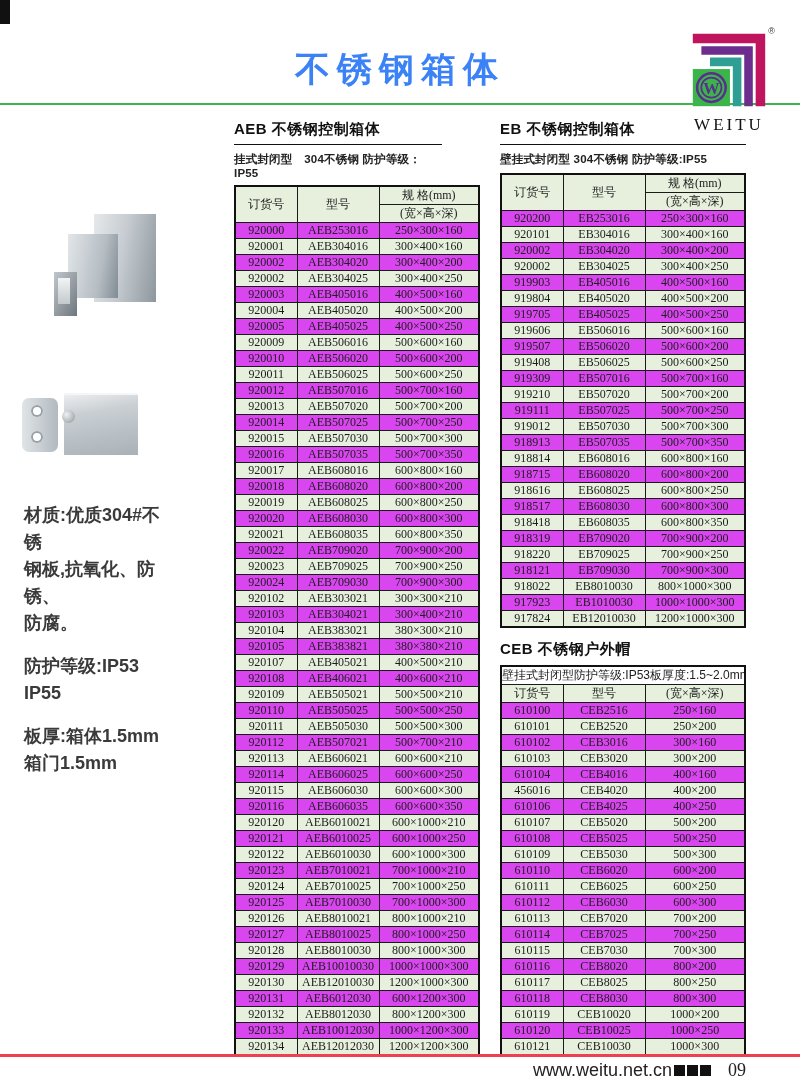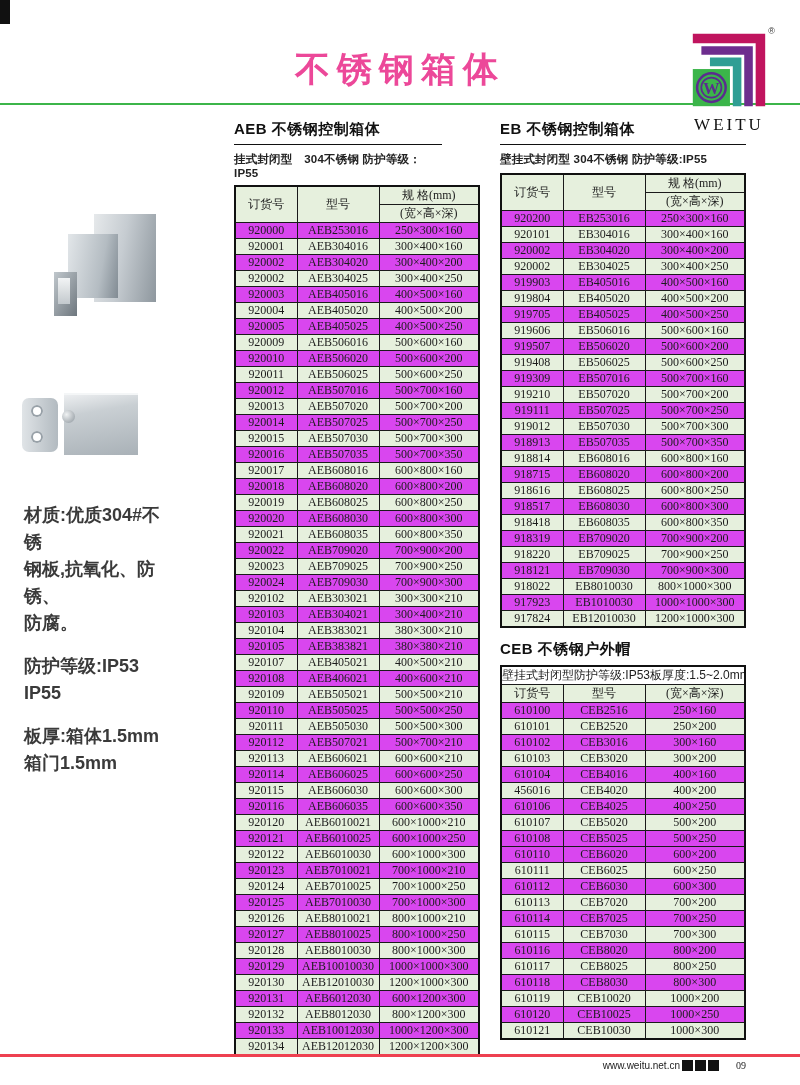--- a/index.html
+++ b/index.html
@@ -6,21 +6,21 @@
   html,body { background:#f2f2f2; }
   .page {
     position:relative; width:800px; height:1085px; margin:0 auto;
     background:#ffffff; overflow:hidden;
     font-family:"Liberation Sans", sans-serif; color:#1c1c1c;
   }
   .crop-mark { position:absolute; left:0; top:0; width:10px; height:24px; background:#111; }
 
   .page-title {
     position:absolute; left:0; top:46px; width:100%;
-    text-align:center; font-size:35px; font-weight:bold; letter-spacing:7px; color:#ec4899;
+    text-align:center; font-size:35px; font-weight:bold; letter-spacing:7px; color:#3b82f6;
   }
   .green-rule { position:absolute; left:0; top:103px; width:800px; height:2px; background:#3cb54a; }
 
   
   .logo { position:absolute; top:30px; left:686px; width:86px; text-align:center; }
   .logo .reg { position:absolute; top:-4px; right:-3px; font-size:9px; color:#333; }
   .brand-name { font-family:"Liberation Serif", serif; font-size:17px; letter-spacing:3px; color:#111; margin-top:1px; }
 
   
   .photo { position:absolute; }
@@ -73,21 +73,21 @@
   table.spec tr.alt td { background:#e6f0dd; }
   col.c-order { width:62px; } col.c-model { width:82px; }
   td.note-cell, th.note-cell {
     text-align:left; background:#fff !important;
     font-family:"Liberation Sans", sans-serif; font-size:10.5px; font-weight:bold;
     padding-left:2px; height:17px; line-height:17px;
   }
 
   
   .footer-rule { position:absolute; left:0; top:1054px; width:800px; height:3px; background:#ee4050; }
-  .footer { position:absolute; top:1060px; right:54px; font-size:10px; color:#222;
+  .footer { position:absolute; top:1060px; right:54px; font-size:18px; color:#222;
             display:flex; align-items:center; }
   .sq { display:inline-block; width:11px; height:11px; background:#111; margin-left:2px; }
   .sq:first-of-type { margin-left:7px; }
   .footer .pageno { margin-left:17px;font-family:Liberation Serif, serif; }
 </style>
 </head>
 <body>
 
 <div class="page">
 
@@ -630,20 +630,25 @@
             <tr class="alt">
               <td>610107</td>
               <td>CEB5020</td>
               <td>500×200</td>
             </tr>
             <tr>
               <td>610108</td>
               <td>CEB5025</td>
               <td>500×250</td>
             </tr>
+            <tr class="alt">
+              <td>610109</td>
+              <td>CEB5030</td>
+              <td>500×300</td>
+            </tr>
             <tr>
               <td>610110</td>
               <td>CEB6020</td>
               <td>600×200</td>
             </tr>
             <tr class="alt">
               <td>610111</td>
               <td>CEB6025</td>
               <td>600×250</td>
             </tr>

